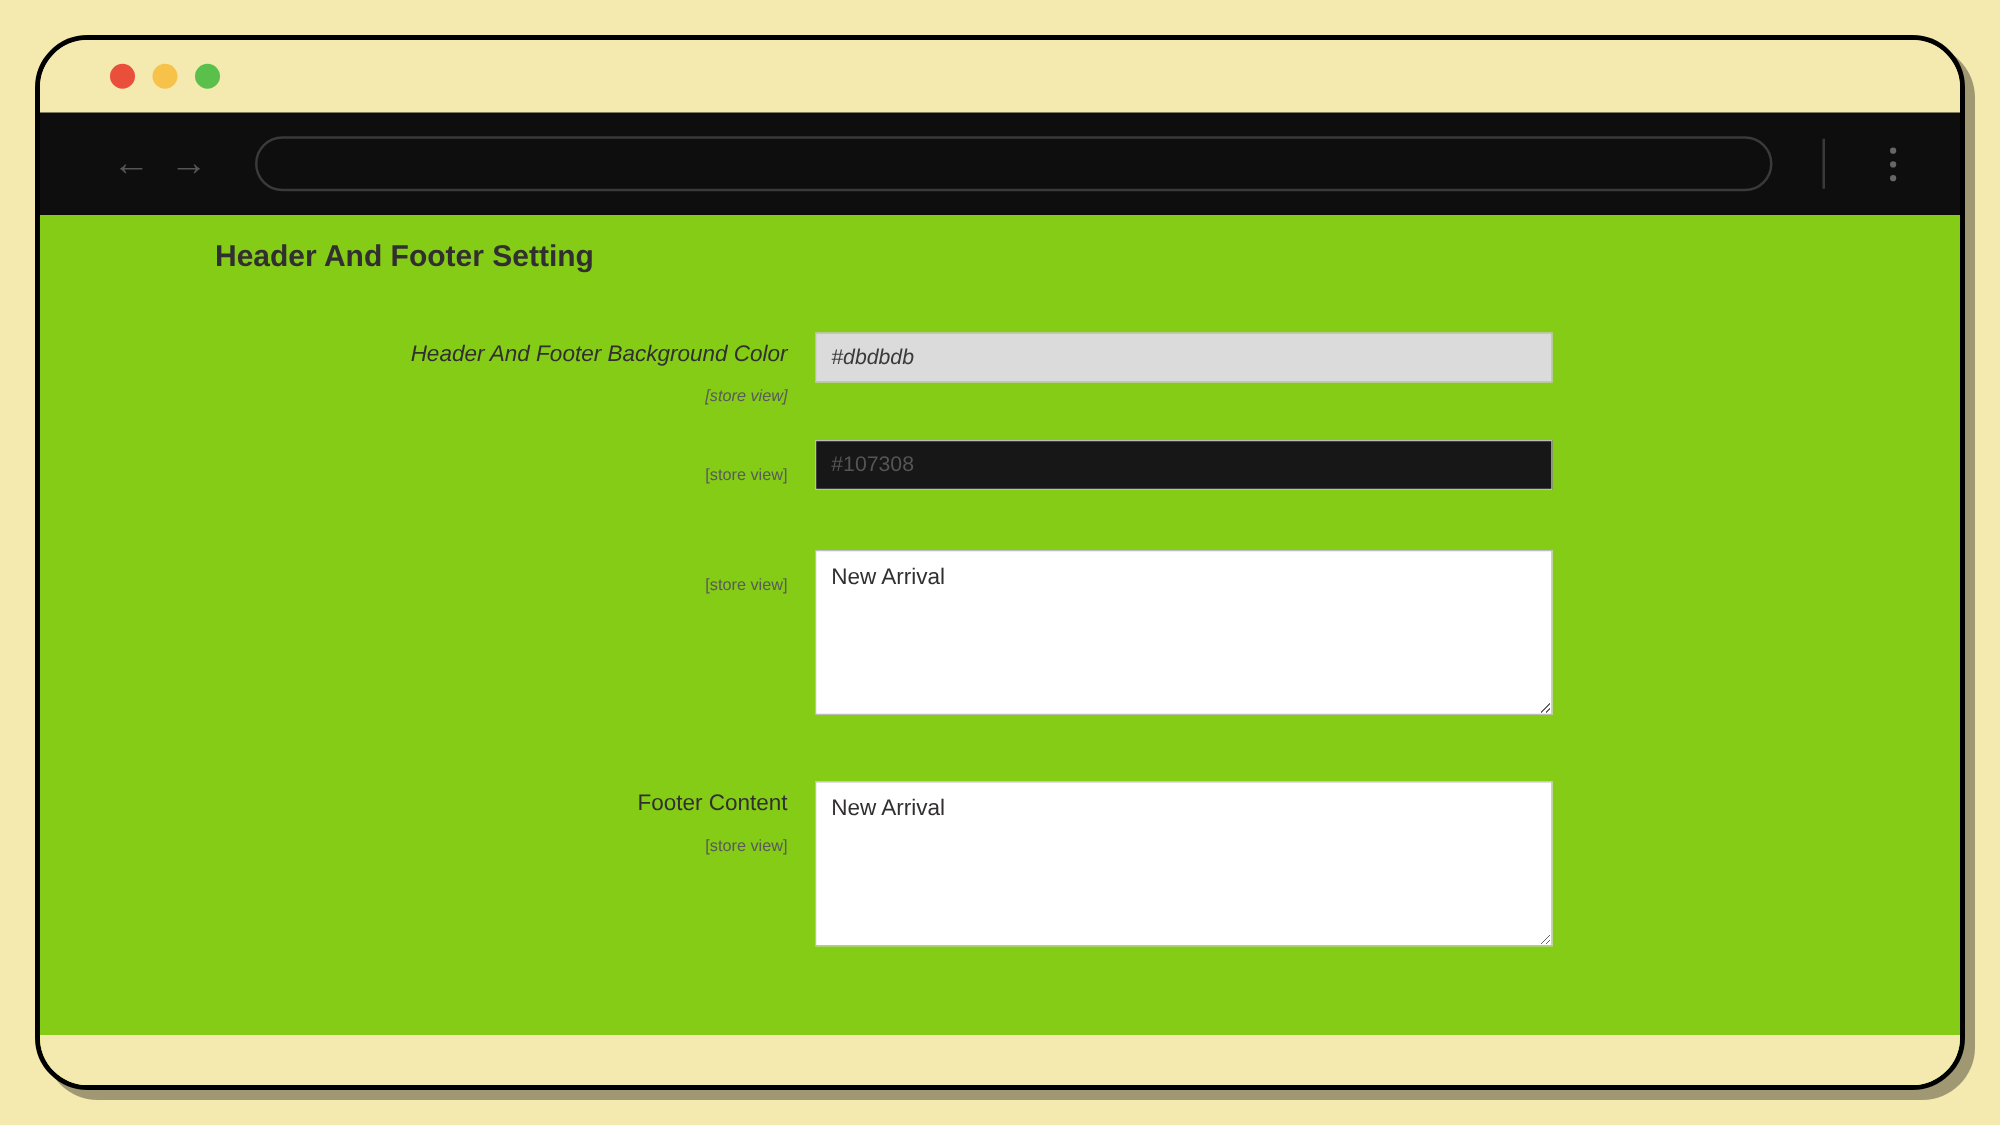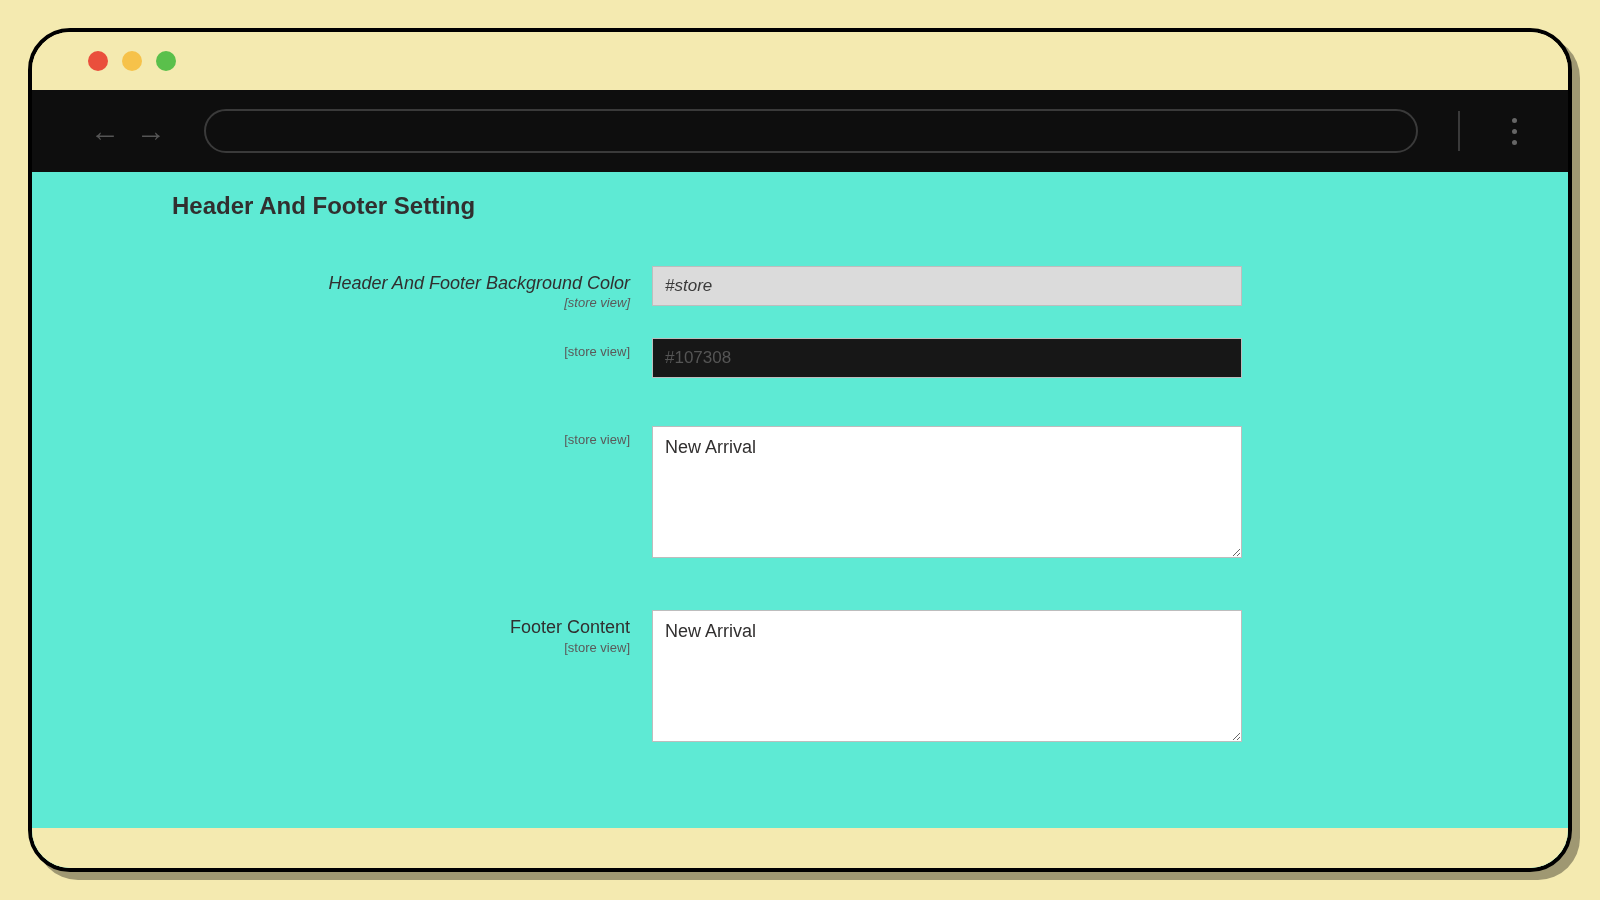--- a/index.html
+++ b/index.html
@@ -79,21 +79,21 @@
       align-items: center;
       gap: 6px;
     }
     .kebab span {
       width: 5px; height: 5px;
       border-radius: 50%;
       background: #666;
     }
 
     .content-area {
-      background: #5eead4;
+      background: #84cc16;
       height: calc(100% - 58px - 82px);
       overflow: auto;
       padding: 20px 0 0 0;
     }
     .section-title {
       font-size: 24px;
       font-weight: 600;
       color: #312f2f;
       padding-left: 140px;
       margin-bottom: 46px;
@@ -117,21 +117,21 @@
     .field-label {
       font-size: 18px;
       color: #312f2f;
       display: block;
       line-height: 1.3;
     }
     .scope-hint {
       font-size: 13px;
       color: #5a5a5a;
       display: block;
-      margin-top: 0;
+      margin-top: 14px;
     }
     .input-col { width: 590px; }
     .color-swatch {
       width: 100%;
       height: 40px;
       border: 1px solid #bdbdbd;
       display: flex;
       align-items: center;
       padding-left: 12px;
       font-size: 17px;
@@ -184,21 +184,21 @@
 
       <div class="form-rows">
 
         <div class="form-row tight">
           <div class="label-col">
             <span class="field-label">Header And Footer Background Color</span>
             <span class="scope-hint">[store view]</span>
           </div>
           <div class="input-col">
             <div class="color-swatch" style="background:#dbdbdb; color:#3a3a3a;">
-              <span>#store</span>
+              <span>#dbdbdb</span>
             </div>
           </div>
         </div>
 
         <div class="form-row">
           <div class="label-col">
             <span class="scope-hint">[store view]</span>
           </div>
           <div class="input-col">
             <div class="color-swatch" style="background:#171717; color:#555;">

